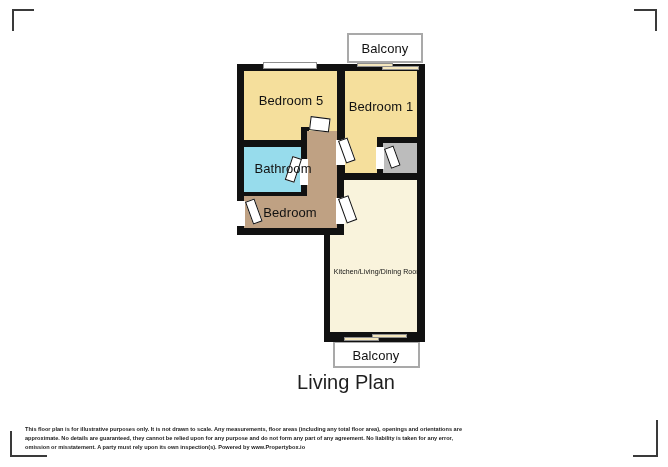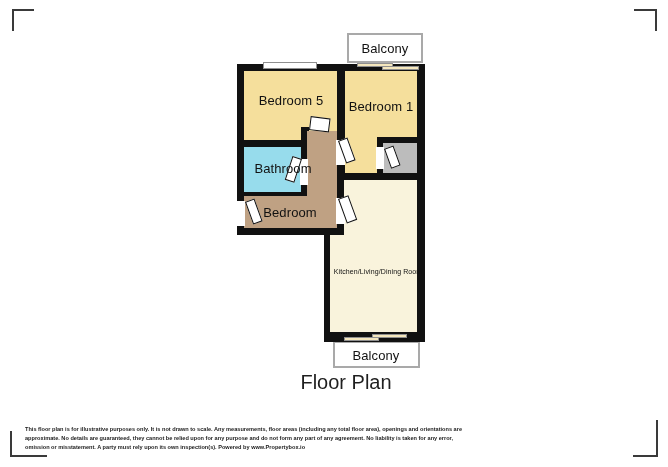--- a/index.html
+++ b/index.html
@@ -154,21 +154,21 @@
   <div id="balcony-bottom-slider-b" class="slider"></div>
 
   <div id="bedroom2-label" class="room-label">Bedroom 5</div>
   <div id="bedroom1-label" class="room-label">Bedroom 1</div>
   <div id="bathroom-label" class="room-label">Bathroom</div>
   <div id="hallway-label" class="room-label">Bedroom</div>
   <div id="kitchen-label" class="room-label">Kitchen/Living/Dining Room</div>
   <div id="balcony-top-label" class="room-label">Balcony</div>
   <div id="balcony-bottom-label" class="room-label">Balcony</div>
 
-  <div id="plan-title">Floor Plan</div>
+  <div id="plan-title">Living Plan</div>
 
   <div id="disclaimer">
     <div>This floor plan is for illustrative purposes only. It is not drawn to scale. Any measurements, floor areas (including any total floor area), openings and orientations are</div>
     <div>approximate. No details are guaranteed, they cannot be relied upon for any purpose and do not form any part of any agreement. No liability is taken for any error,</div>
     <div>omission or misstatement. A party must rely upon its own inspection(s). Powered by www.Propertybox.io</div>
   </div>
 
 </div>
 
 </body></html>

